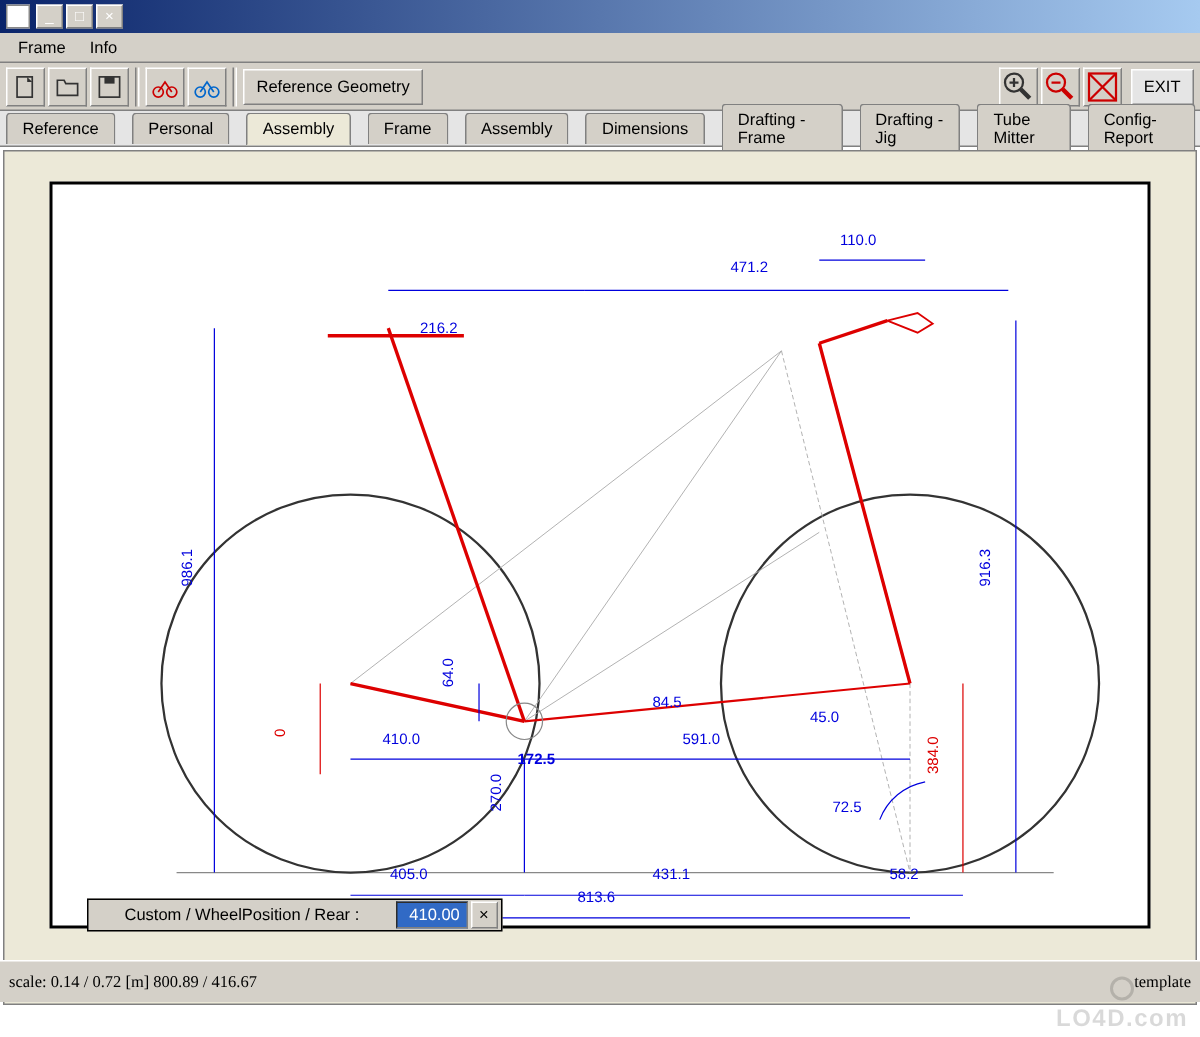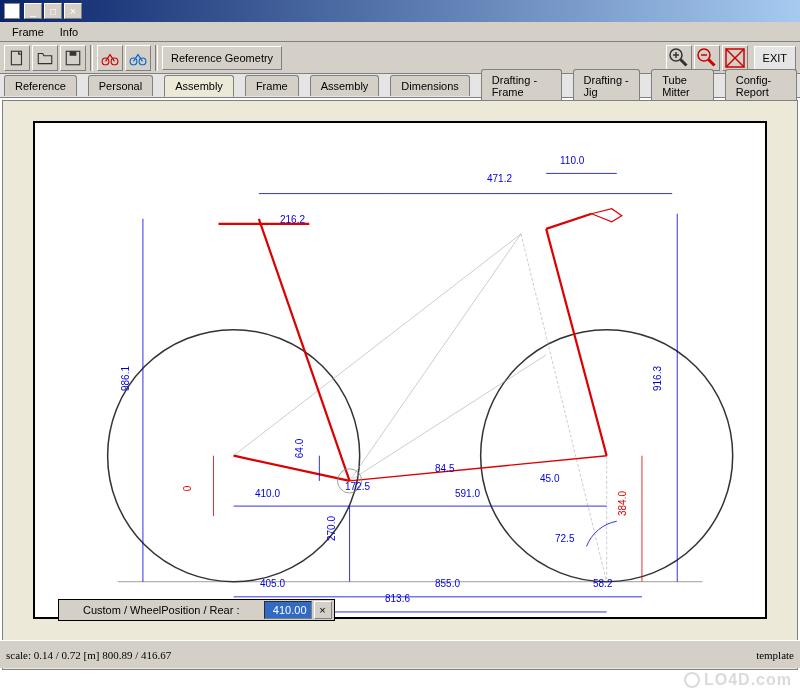--- a/index.html
+++ b/index.html
@@ -35,21 +35,21 @@
     .dim-text-red { position: absolute; color: #d00; font-size: 10px; white-space: nowrap; }
     
     .input-popup { position: absolute; left: 55px; top: 498px; background: #d4d0c8; border: 1px solid #000; display: flex; align-items: center; height: 22px; z-index: 10; }
     .input-label { padding: 0 24px; font-size: 11px; }
     .input-field { width: 48px; height: 18px; background: #316ac5; color: #fff; border: 1px inset #808080; text-align: right; padding: 0 4px; font-size: 11px; }
     .input-close { width: 18px; height: 18px; background: #d4d0c8; border: 1px solid #808080; border-top-color:#fff; border-left-color:#fff; display: flex; align-items: center; justify-content: center; cursor: pointer; margin: 0 2px; }
     
     .statusbar { background: #d4d0c8; height: 28px; display: flex; align-items: center; padding: 0 6px; border-top: 1px solid #fff; position: absolute; bottom: 23px; left: 0; right: 0; font-size: 11px; font-family: Liberation Serif, serif; }
     .status-right { margin-left: auto; }
     
-    .watermark { position: absolute; bottom: 2px; right: 8px; font-size: 16px; color: rgba(0,0,0,0.15); font-weight: bold; letter-spacing: 1px; display:flex; align-items:center; gap:4px;}
+    .watermark { position: absolute; bottom: 2px; right: 8px; font-size: 16px; color: rgba(0,0,0,0.15); font-weight: bold; letter-spacing: 1px; display:flex; align-items:center; gap:4px;flex-direction:column;}
     .watermark-globe { width:16px; height:16px; border:2px solid rgba(0,0,0,0.15); border-radius:50%; position:relative;}
   </style>
 </head>
 <body>
 
 <div class="titlebar">
   <div class="titlebar-icon"></div>
   <div class="titlebar-buttons">
     <div class="tbtn">_</div>
     <div class="tbtn">□</div>
@@ -190,30 +190,30 @@
       </svg>
       
       
       <div class="dim-text" style="left:245px; top:63px;margin-top:28px;">216.2</div>
       <div class="dim-text" style="left:452px; top:50px;">471.2</div>
       <div class="dim-text" style="left:505px; top:32px;margin-left:20px;">110.0</div>
       <div class="dim-text" style="left:78px; top:250px; transform:rotate(-90deg);">986.1</div>
       <div class="dim-text" style="left:610px; top:250px; transform:rotate(-90deg);">916.3</div>
       <div class="dim-text" style="left:255px; top:320px; transform:rotate(-90deg);">64.0</div>
       <div class="dim-text" style="left:220px; top:365px;">410.0</div>
-      <div class="dim-text" style="left:310px; top:358px;">172.5</div>
+      <div class="dim-text" style="left:310px; top:378px;font-weight:bold;">172.5</div>
       <div class="dim-text" style="left:420px; top:365px;">591.0</div>
       <div class="dim-text" style="left:505px; top:350px;">45.0</div>
       <div class="dim-text" style="left:400px; top:340px;">84.5</div>
       <div class="dim-text-red" style="left:150px; top:360px; transform:rotate(-90deg);">0</div>
       <div class="dim-text-red" style="left:575px; top:375px; transform:rotate(-90deg);">384.0</div>
       <div class="dim-text" style="left:520px; top:410px;">72.5</div>
       <div class="dim-text" style="left:284px; top:400px; transform:rotate(-90deg);">270.0</div>
       <div class="dim-text" style="left:225px; top:455px;">405.0</div>
-      <div class="dim-text" style="left:400px; top:455px;">855.0</div>
+      <div class="dim-text" style="left:400px; top:455px;">431.1</div>
       <div class="dim-text" style="left:558px; top:455px;">58.2</div>
       <div class="dim-text" style="left:350px; top:470px;">813.6</div>
     </div>
   </div>
 
   <div class="input-popup">
     <span class="input-label">Custom / WheelPosition / Rear :</span>
     <input class="input-field" value="410.00" style="">
     <div class="input-close">×</div>
   </div>

